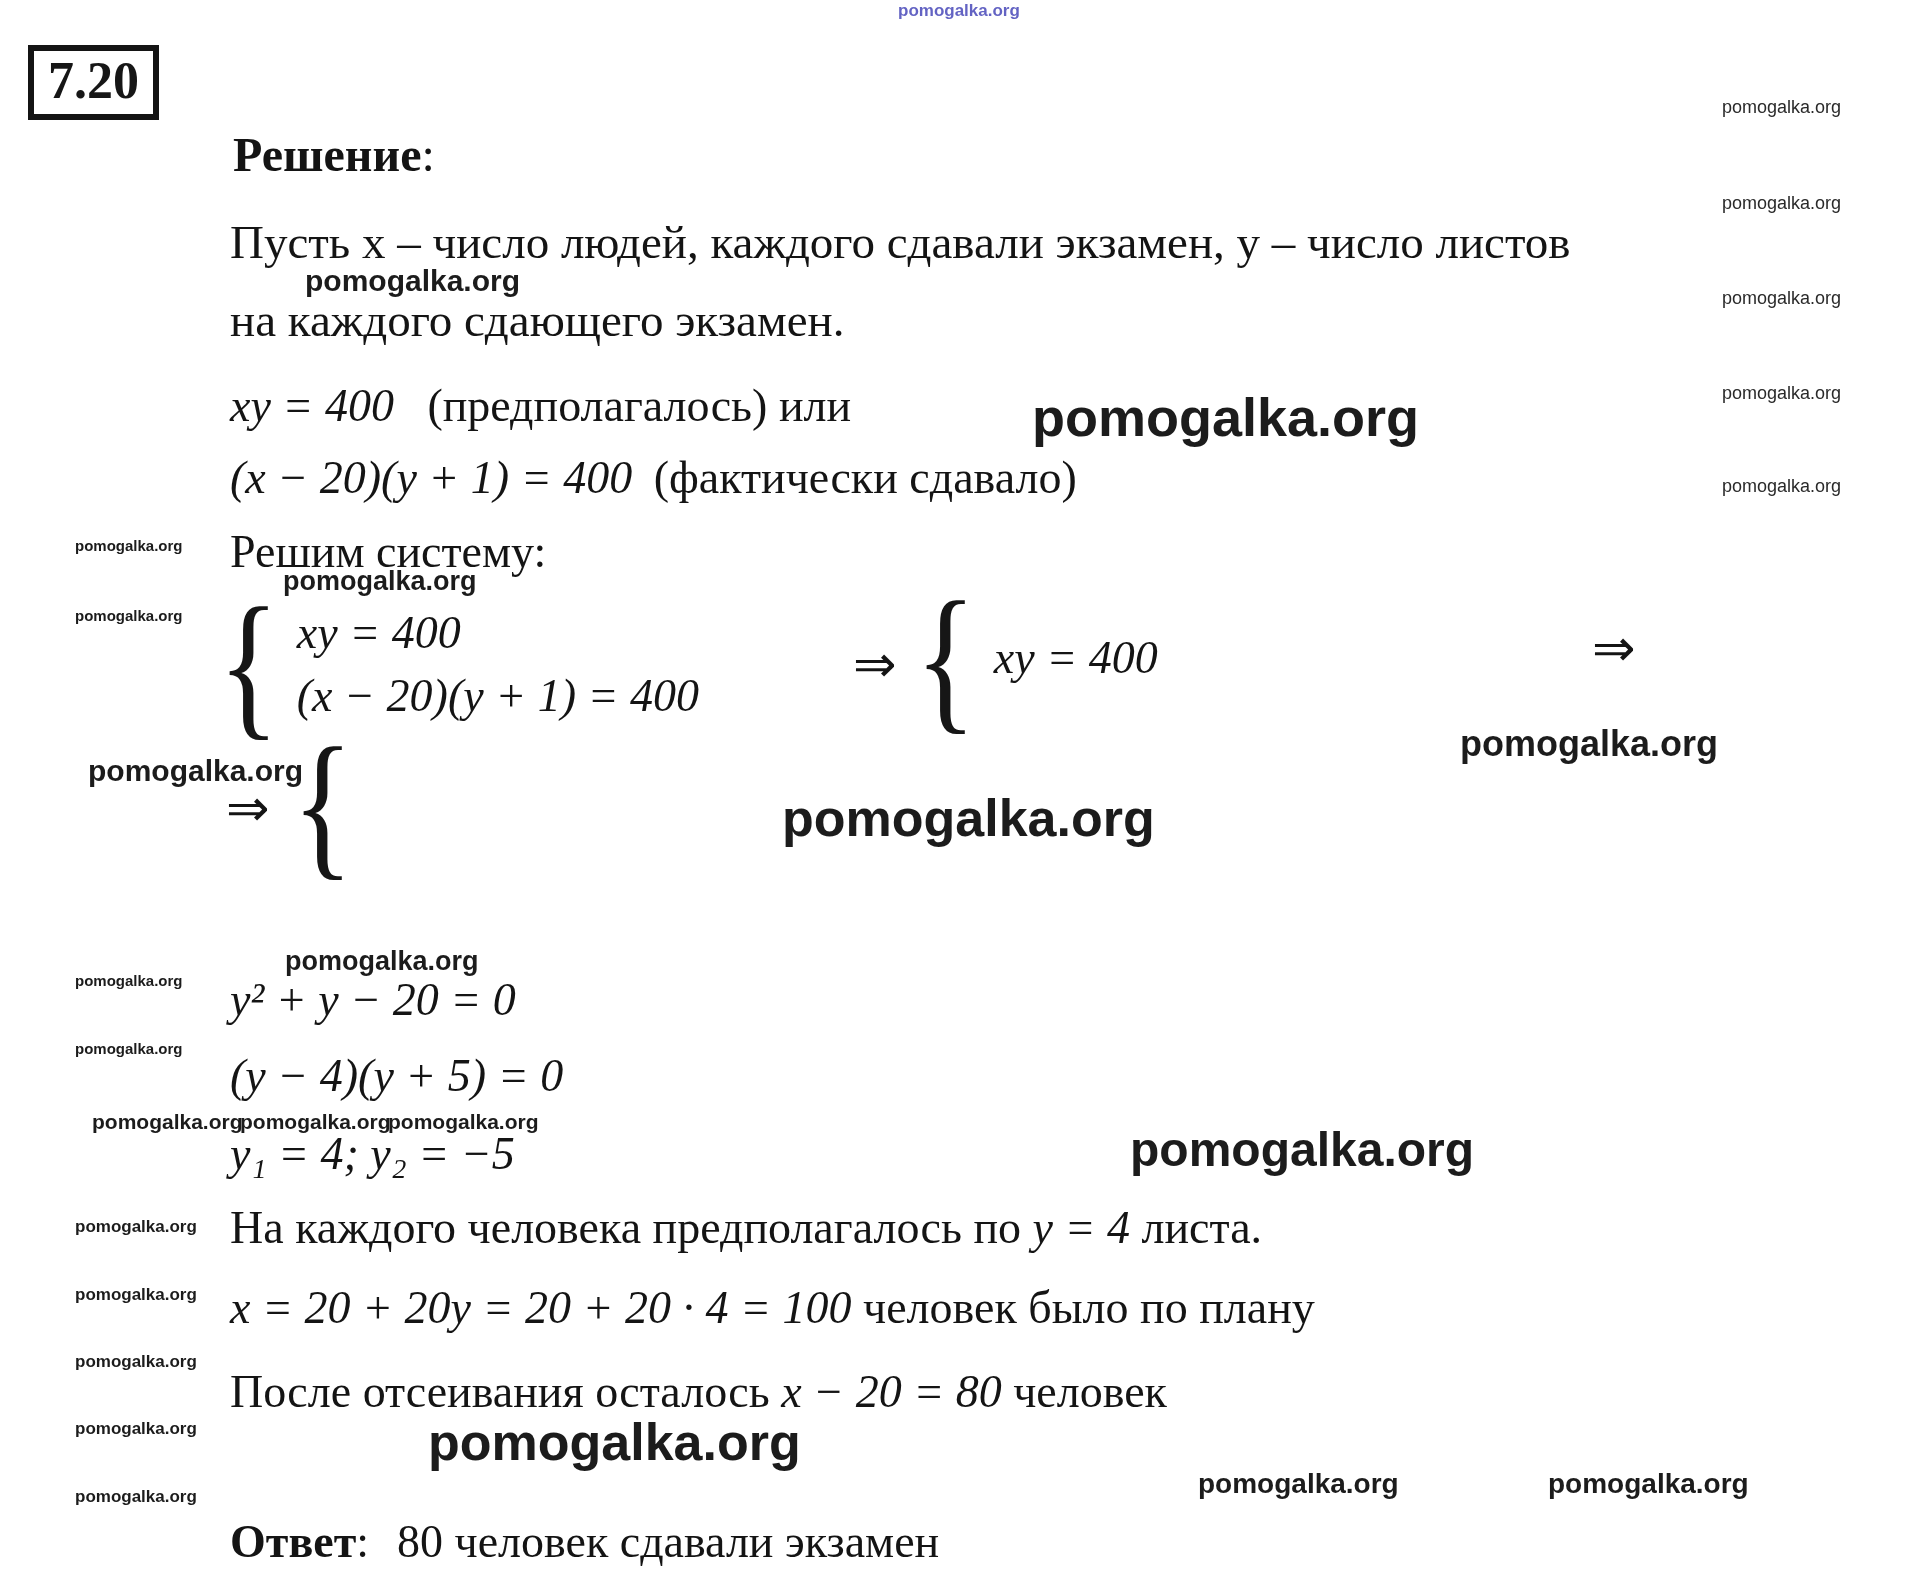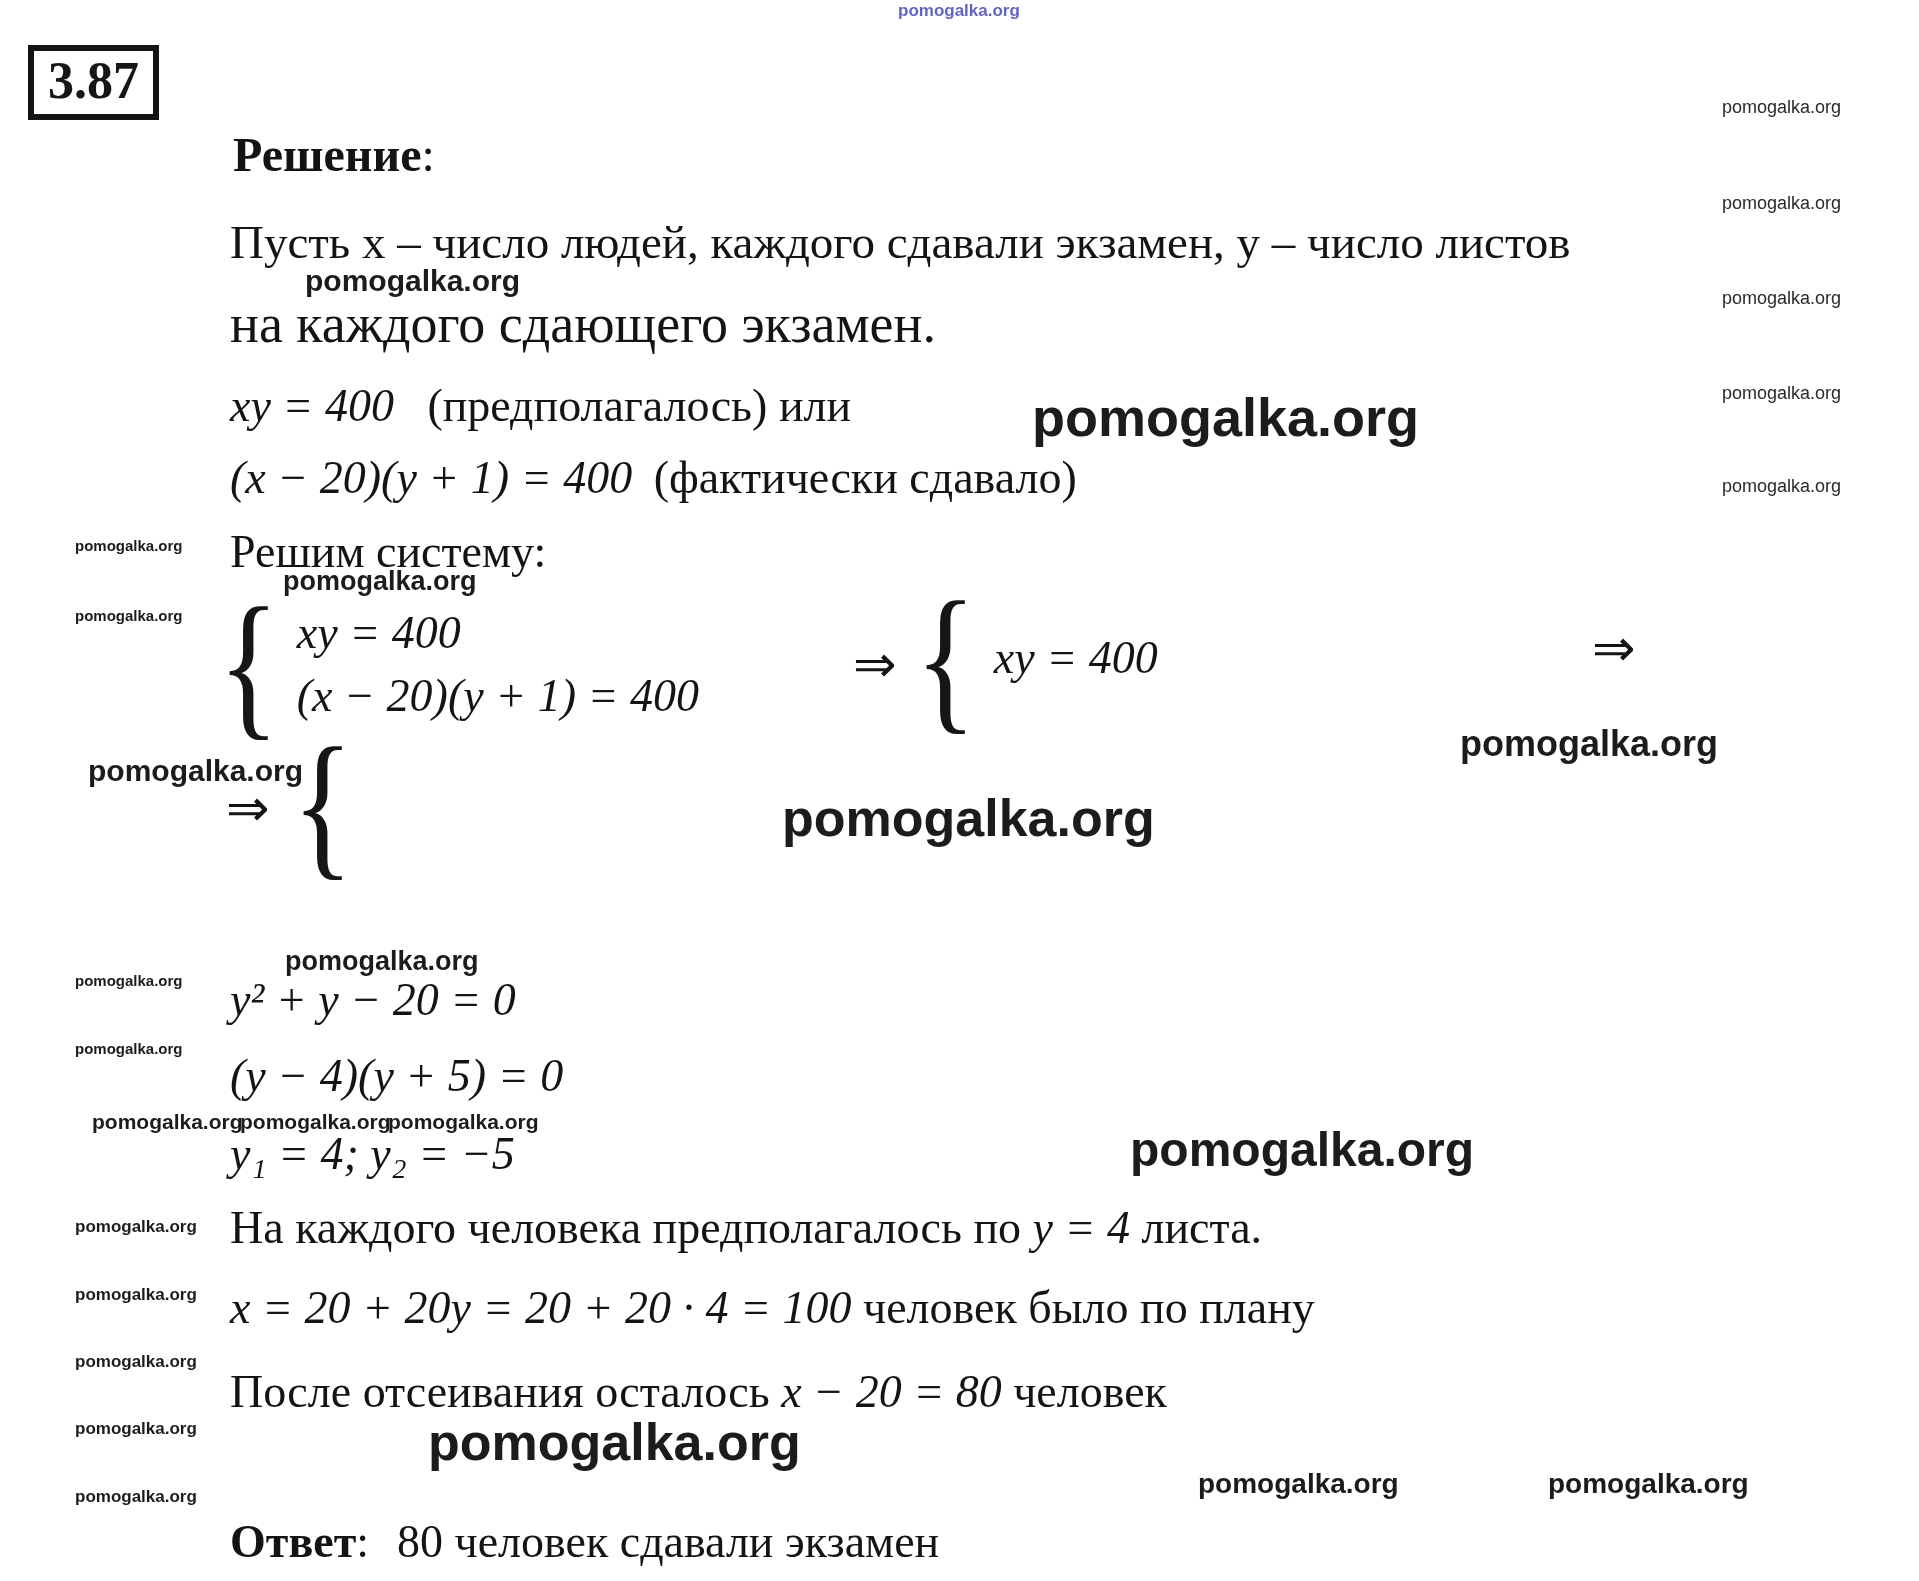--- a/index.html
+++ b/index.html
@@ -47,29 +47,29 @@
   }
   .wm.light{font-weight:normal;color:#2a2a2a;}
   .wm.blue{color:#5353bd;font-weight:bold;opacity:0.9;}
 </style>
 </head>
 <body>
 
 <div id="page">
 
   <div id="problem-box">
-    <span>3.87</span>
+    <span>7.20</span>
   </div>
 
   <div class="abs tx" style="left:233px;top:128px;font-size:48px;">
     <span class="bold">Решение</span><span>:</span>
   </div>
 
   <div class="abs tx" style="left:230px;top:216px;font-size:47px;">Пусть x – число людей, каждого сдавали экзамен, y – число листов</div>
-  <div class="abs tx" style="left:230px;top:294px;font-size:54px;">на каждого сдающего экзамен.</div>
+  <div class="abs tx" style="left:230px;top:294px;font-size:47px;">на каждого сдающего экзамен.</div>
 
   <div class="abs tx" style="left:230px;top:380px;">
     <span class="mt">xy = 400</span>
     <span class="rm" style="margin-left:22px;">(предполагалось) или</span>
   </div>
 
   <div class="abs tx" style="left:230px;top:452px;">
     <span class="mt">(x − 20)(y + 1) = 400</span>
     <span class="rm" style="margin-left:10px;">(фактически сдавало)</span>
   </div>

